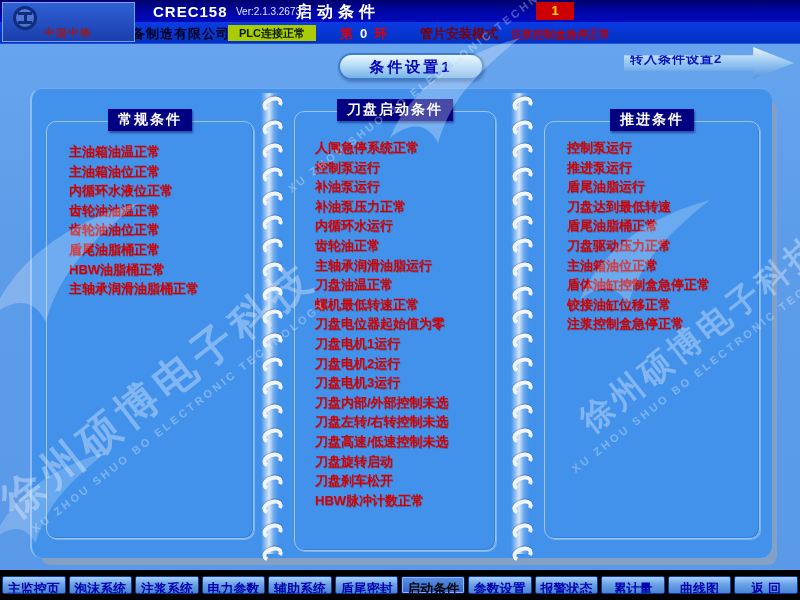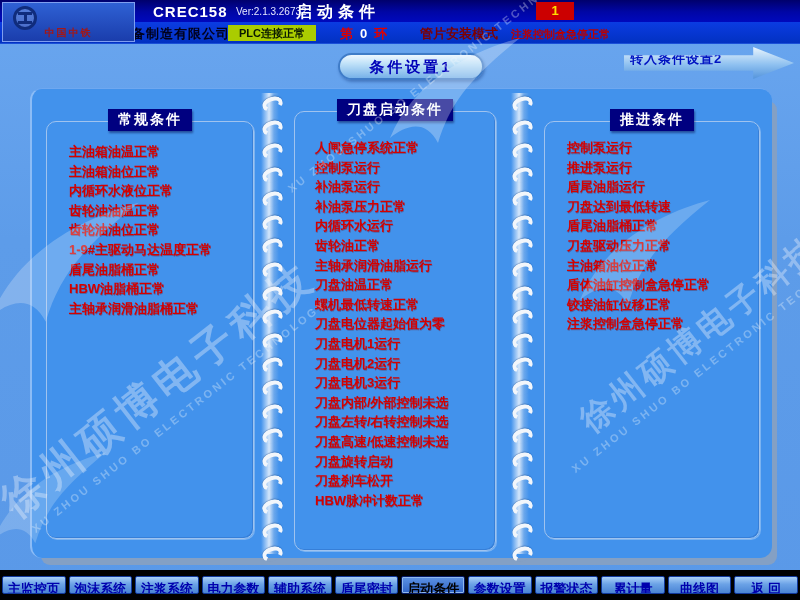--- a/index.html
+++ b/index.html
@@ -221,21 +221,20 @@
       </div>
 
     <div class="panel p1">
       <div class="panel-title">常规条件</div>
       <div class="items">
           <div class="cond">主油箱油温正常</div>
           <div class="cond">主油箱油位正常</div>
           <div class="cond">内循环水液位正常</div>
           <div class="cond">齿轮油油温正常</div>
           <div class="cond">齿轮油油位正常</div>
-          <div class="cond">1-9#主驱动马达温度正常</div>
           <div class="cond">盾尾油脂桶正常</div>
           <div class="cond">HBW油脂桶正常</div>
           <div class="cond">主轴承润滑油脂桶正常</div>
         </div>
     </div>
 
     <div class="panel p2">
       <div class="panel-title">刀盘启动条件</div>
       <div class="items">
           <div class="cond">人闸急停系统正常</div>

